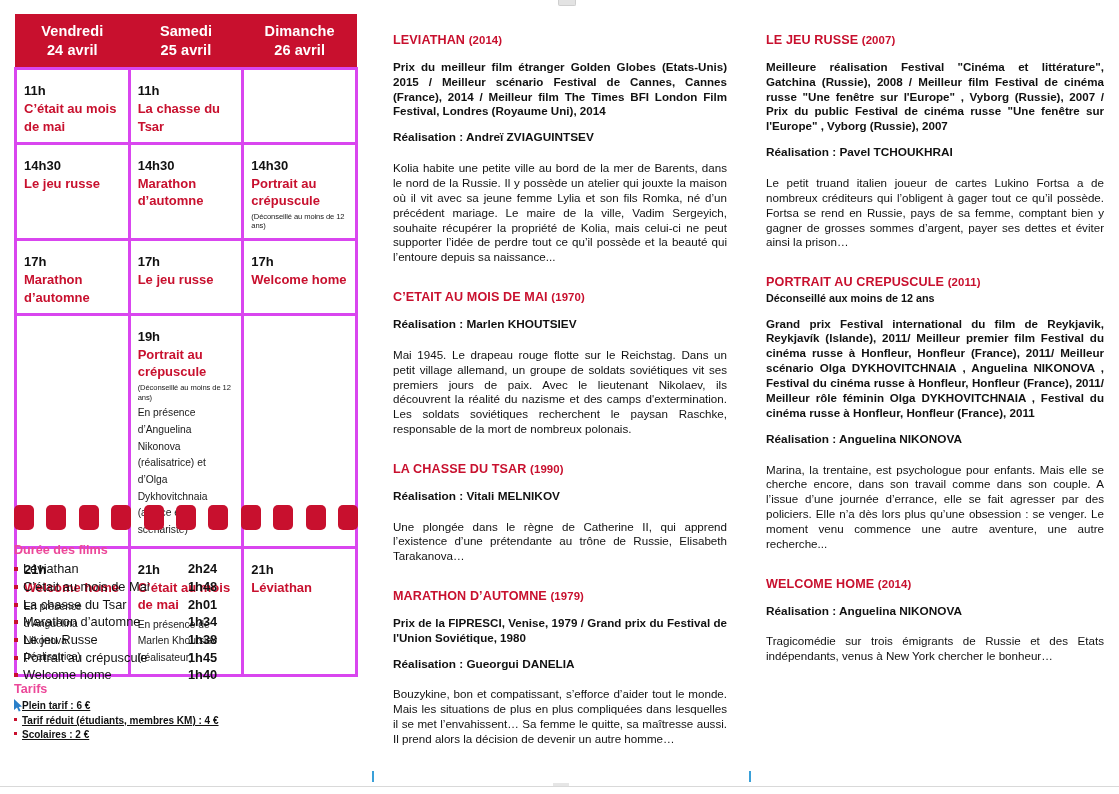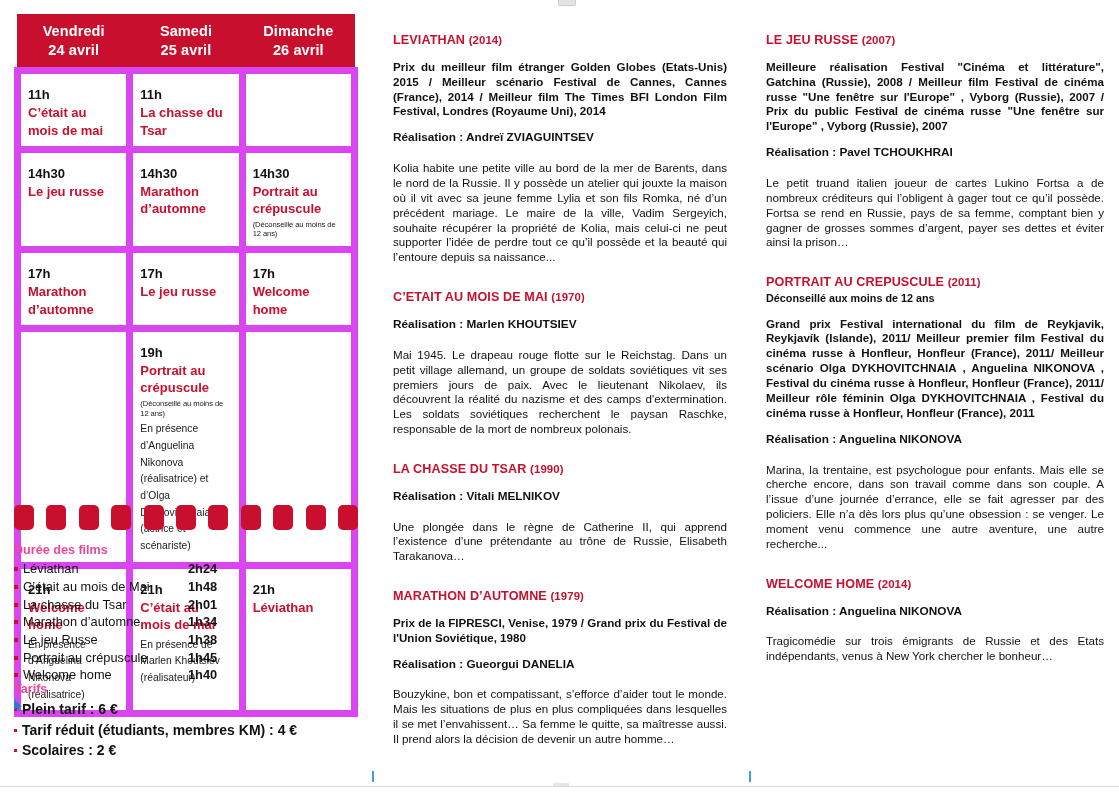--- a/index.html
+++ b/index.html
@@ -28,21 +28,21 @@
 
   
   .left-col{position:absolute;left:14px;top:14px;width:344px;}
 
   table.sched{
     border-collapse:collapse;
     width:344px;
     table-layout:fixed;
   }
   table.sched td,table.sched th{
-    border:7px solid #d946ef;
+    border:3px solid #d946ef;
     vertical-align:top;
     padding:12px 7px 7px 7px;
   }
   table.sched thead th{
     background:#c8102e;
     border:1px solid #c8102e;
     color:#ffffff;
     text-align:center;
     font-size:14.5px;
     font-weight:bold;
@@ -83,21 +83,21 @@
   .dur-row{display:flex;align-items:baseline;font-size:12.8px;line-height:1.34;margin-top:.5px;}
   .dur-bullet{
     width:4px;height:4px;background:#c8102e;display:inline-block;
     margin-right:5px;flex:0 0 auto;position:relative;top:-2px;
   }
   .dur-name{width:165px;flex:0 0 auto;font-weight:normal;color:#111;}
   .dur-time{font-weight:bold;color:#111;}
 
   
   .tarif-block{position:absolute;left:14px;top:681px;width:344px;}
-  .tarif-row{display:flex;align-items:baseline;font-size:14px;line-height:1.44;color:#111;}
+  .tarif-row{display:flex;align-items:baseline;font-size:10px;line-height:1.44;color:#111;text-decoration:underline;}
   .tarif-bullet{
     width:3px;height:3px;background:#c8102e;display:inline-block;
     margin-right:5px;flex:0 0 auto;position:relative;top:-3px;
   }
   .tarif-txt{font-weight:bold;}
   
   .cursor-ico{position:absolute;left:12px;top:697px;width:12px;height:16px;}
 
   
   .mid-col{position:absolute;left:393px;top:33px;width:334px;}

